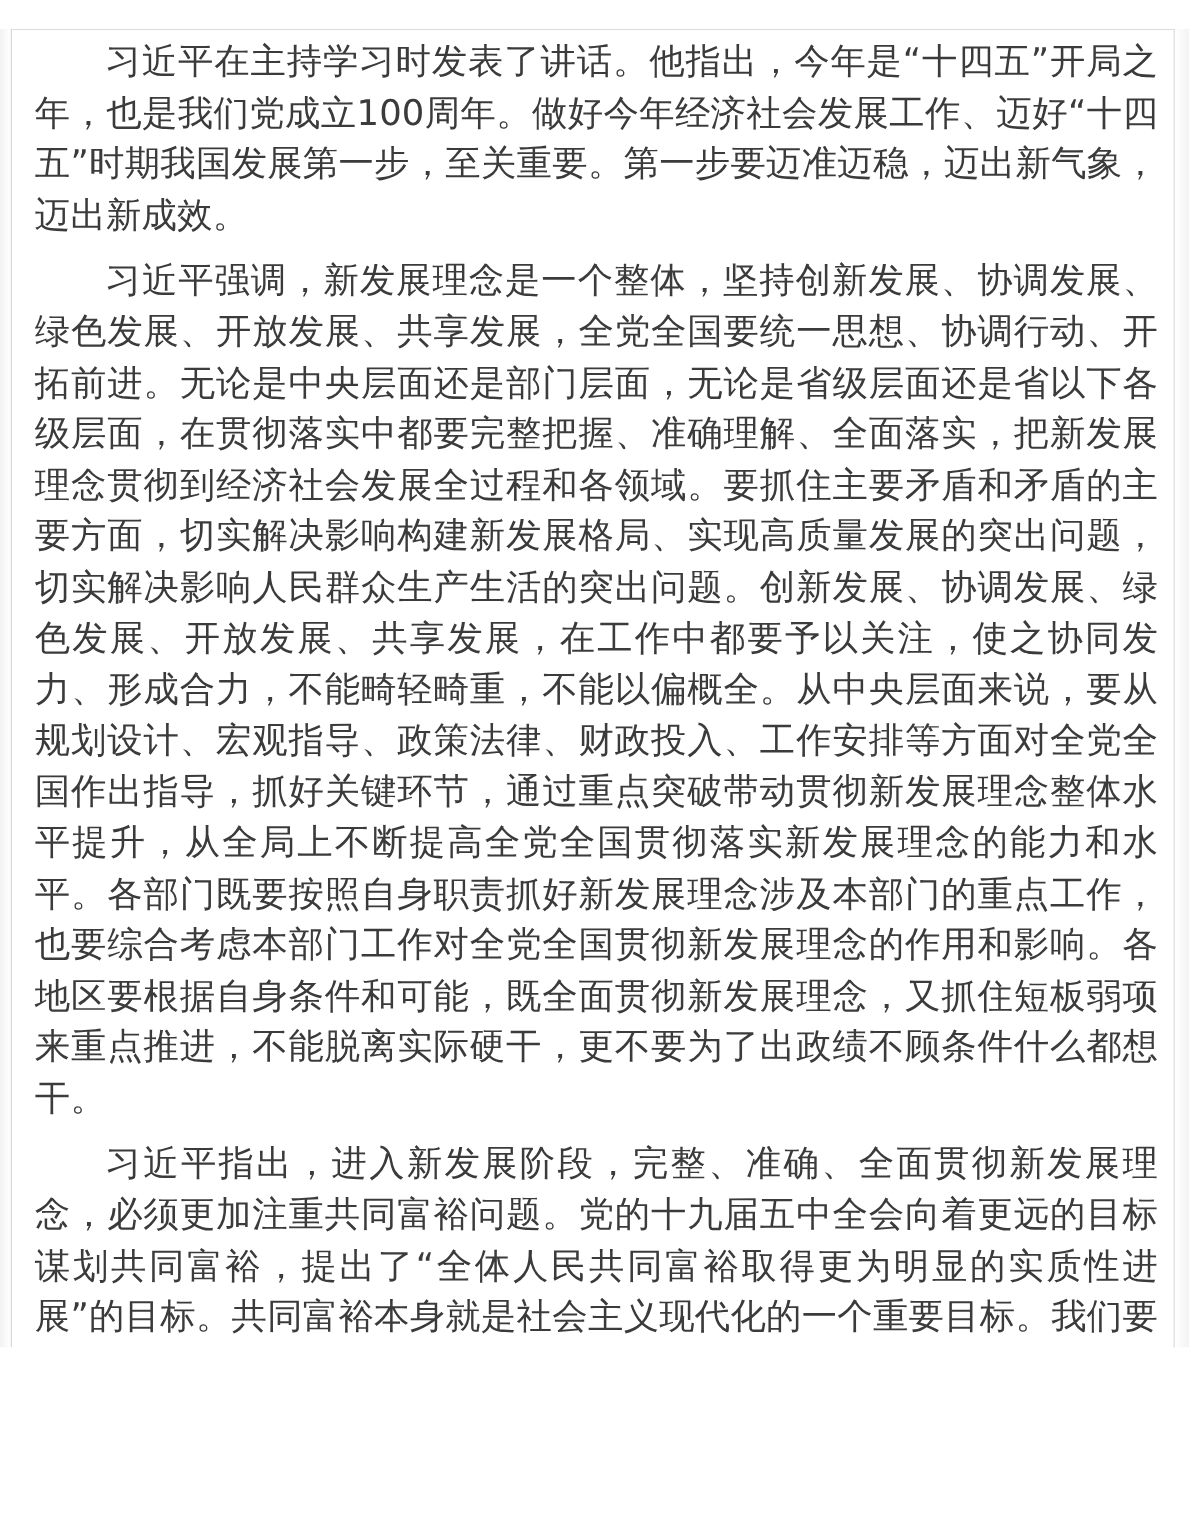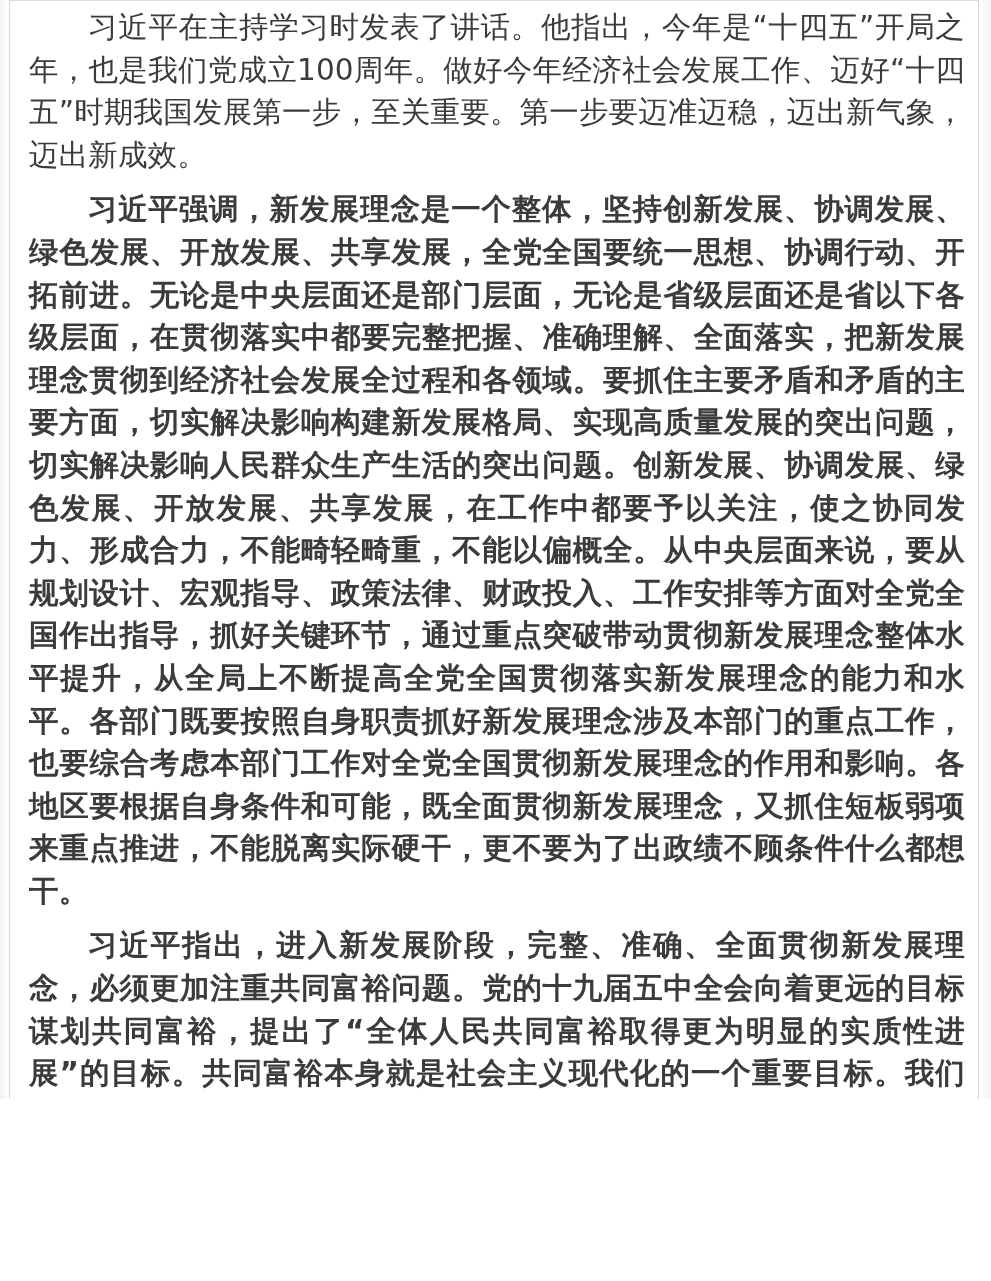--- a/index.html
+++ b/index.html
@@ -7,20 +7,21 @@
     padding: 0;
     background: #ffffff;
   }
   .page {
     position: relative;
     width: 991px;
     height: 1099px;
     background: #ffffff;
     overflow: hidden;
     box-sizing: border-box;
+    margin-top: 24px;
   }
   
   .gutter-left {
     position: absolute;
     top: 0;
     left: 0;
     width: 9px;
     height: 1281px;
     background: linear-gradient(to right, #f2f2f2 0%, #fafafa 60%, #ffffff 100%);
   }
@@ -77,21 +78,20 @@
     color: #3b3b3b;
     text-align: justify;
     text-justify: inter-character;
     text-indent: 59px;
     letter-spacing: 0.15px;
     word-break: break-all;
     -webkit-font-smoothing: antialiased;
   }
   .para + .para {
     margin-top: 12px;
-    font-weight: bold;
   }
   .para.first {
     margin-top: 6px;
   }
 </style>
 </head>
 <body>
 
 <div class="page">
 

